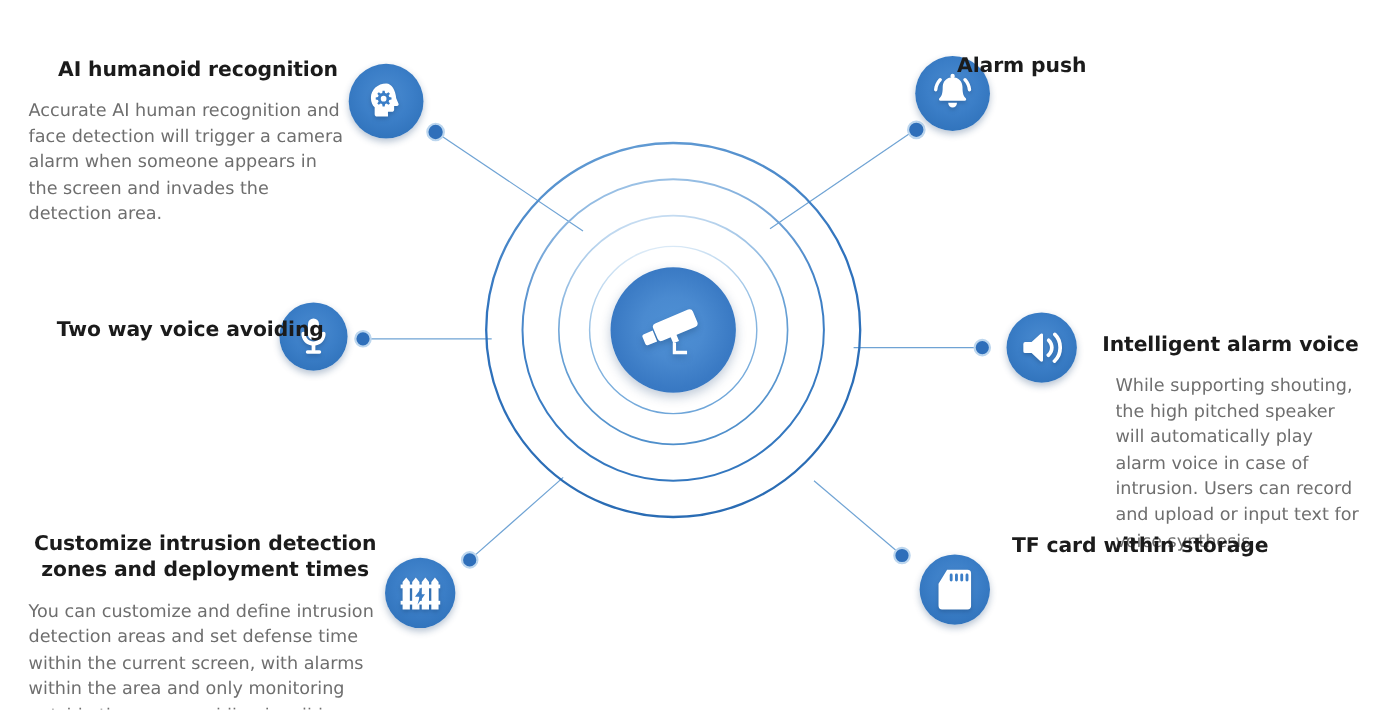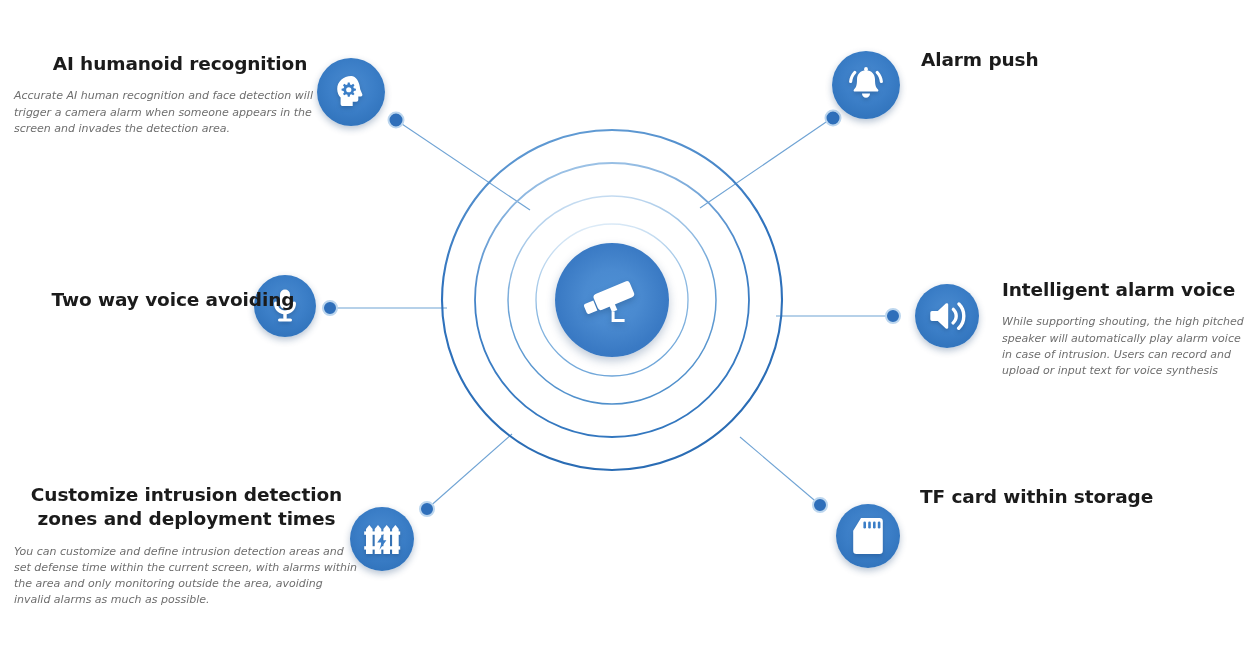--- a/index.html
+++ b/index.html
@@ -21,38 +21,37 @@
   .blk-title{
     font-size:18.5px;
     font-weight:bold;
     color:#1b1b1b;
     letter-spacing:-0.1px;
     line-height:1.32;
     margin:0 0 12px 0;
     white-space:pre-line;
   }
   .blk-body{
-    font-size:11px;
+    font-size:16px;
     color:#6e6e6e;
     line-height:1.47;
-    margin:0;
-    font-style:italic;
+    margin:12px;
   }
   .t-left   .blk-title{text-align:center;}
   .t-left   .blk-body {text-align:left;}
   .t-right  .blk-title{text-align:left;}
   .t-right  .blk-body {text-align:left;}
 
   
   #b-ai        {left:14px;  top:52px;  width:316px;}
   #b-ai   .blk-title{padding-left:16px;}
-  #b-alarm     {left:921px; top:48px;  width:326px;}
+  #b-alarm     {left:870px; top:48px;  width:326px;}
   #b-voice     {left:14px;  top:288px; width:300px;}
   #b-voice .blk-title{padding-left:18px;}
-  #b-intel     {left:1002px;top:278px; width:250px;}
+  #b-intel     {left:1002px;top:302px; width:250px;}
   #b-zones     {left:14px;  top:483px; width:345px;}
   #b-tf        {left:920px; top:485px; width:330px;}
 
   
   .icon-node{
     position:absolute;
     border-radius:50%;
     background:radial-gradient(circle at 50% 42%, #4a8bd0 0%, #3b7ec7 46%, #2a6cb4 100%);
     box-shadow:0 3px 7px rgba(20,60,110,.30);
     display:flex;align-items:center;justify-content:center;

